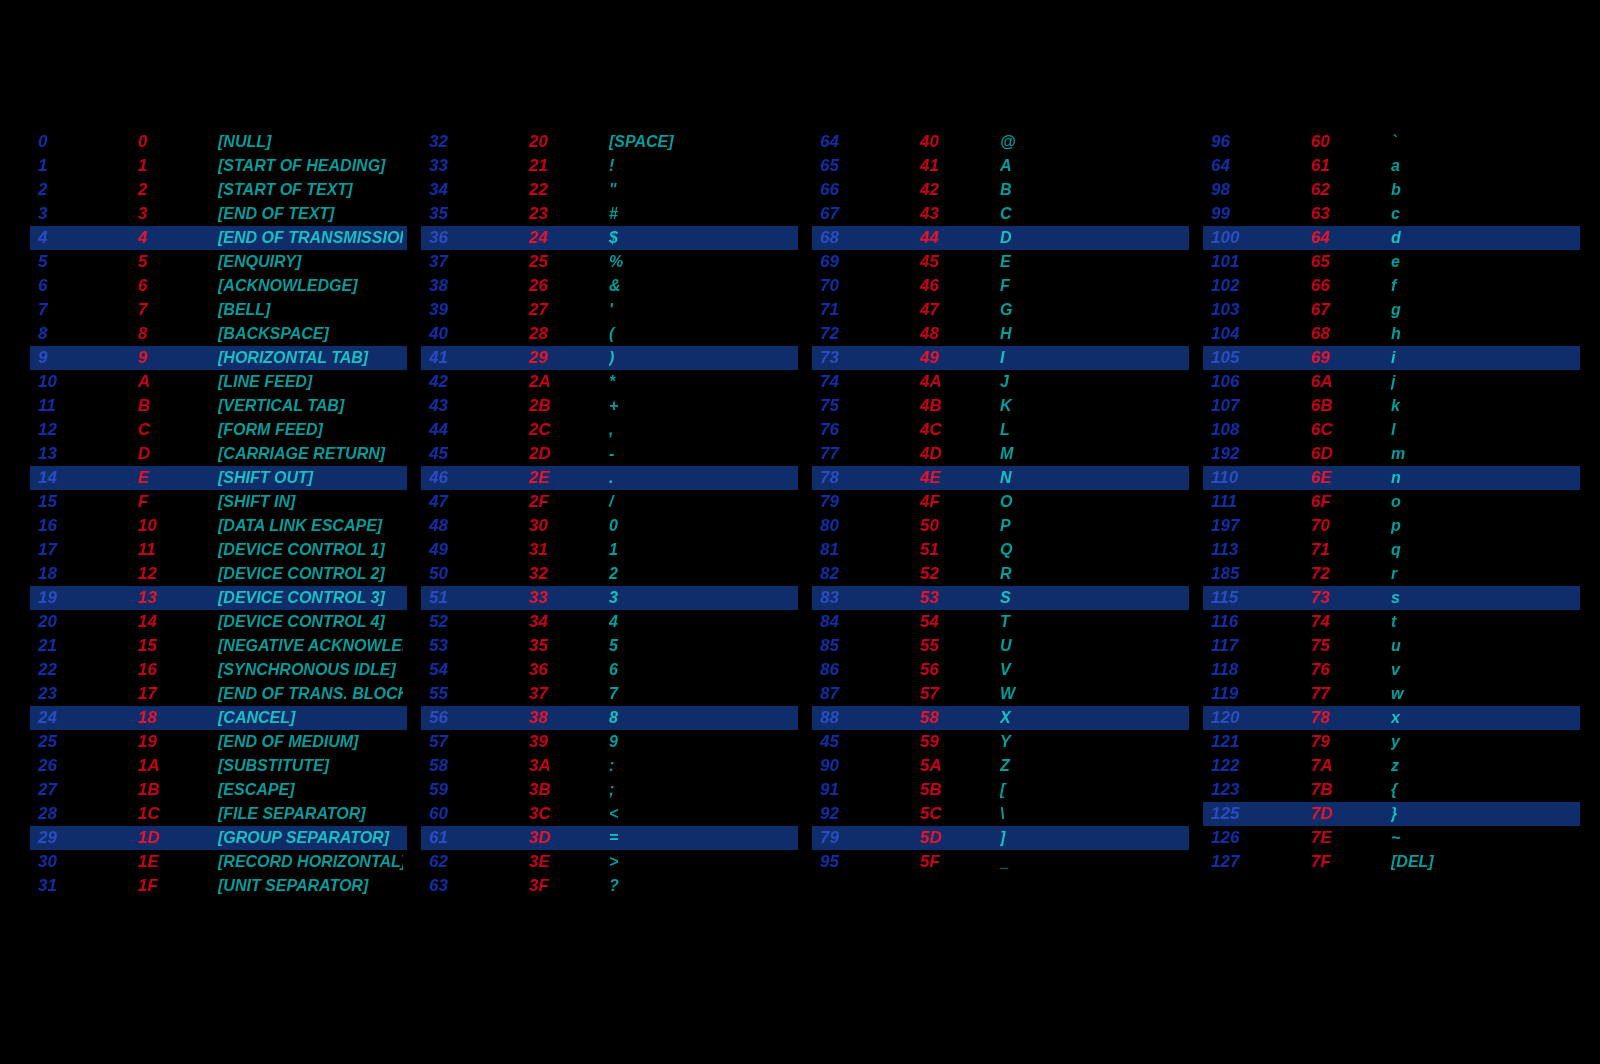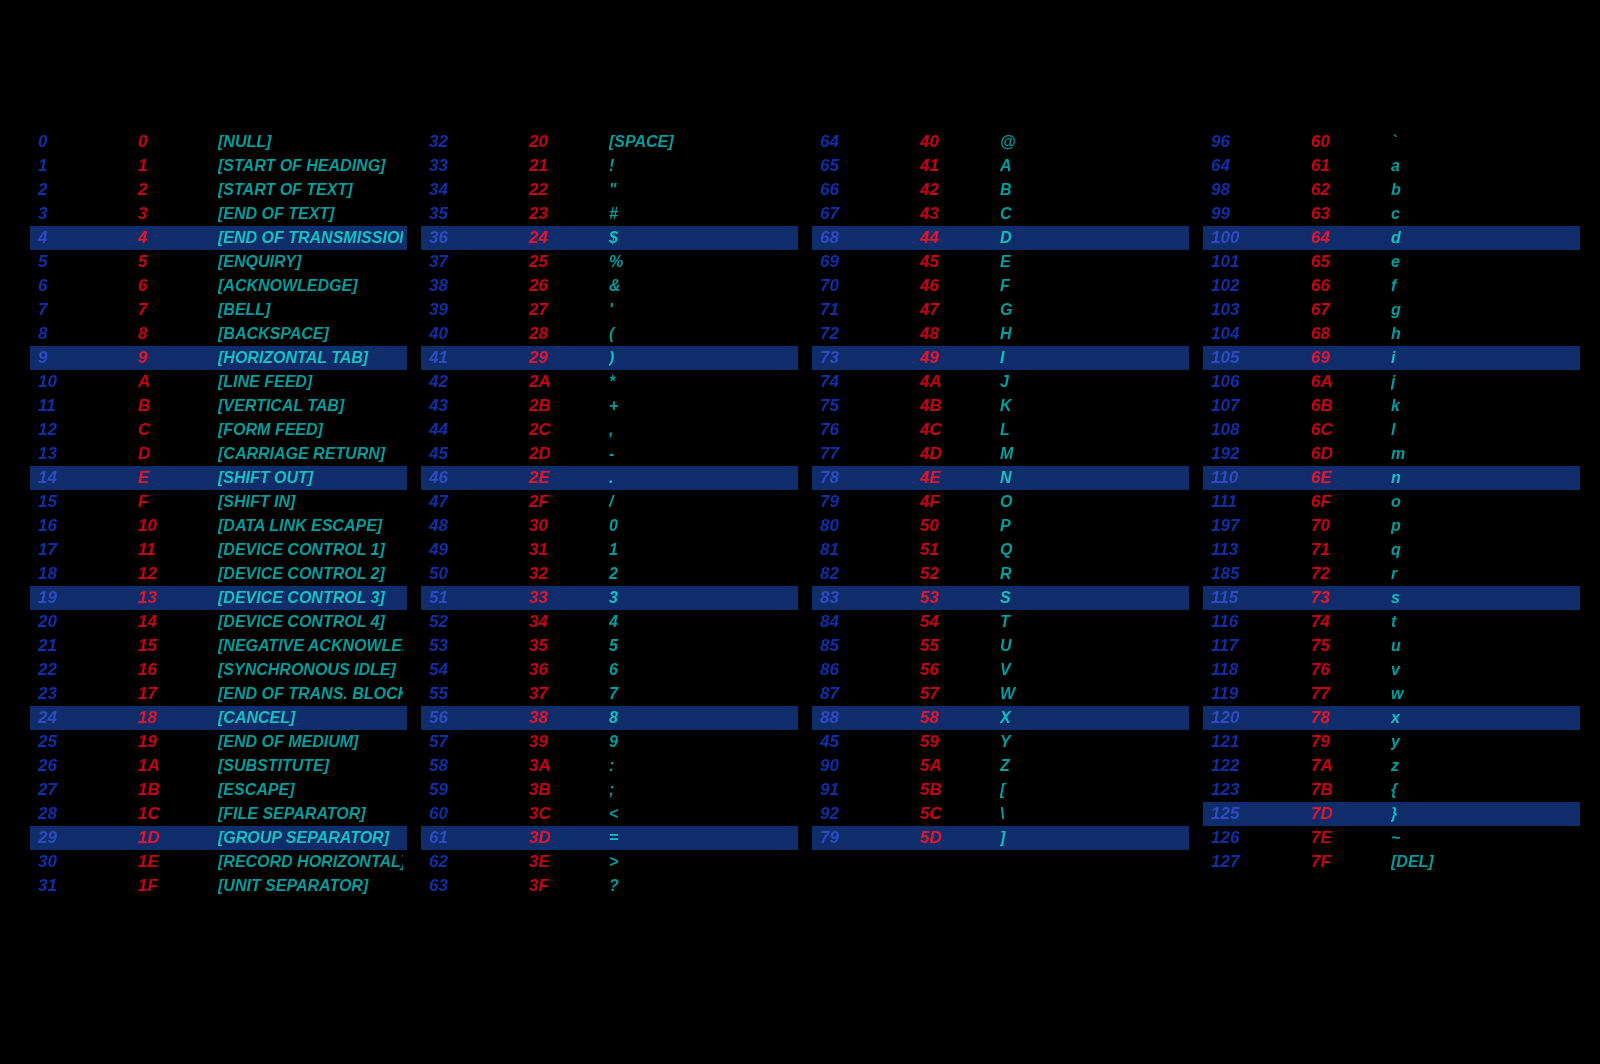--- a/index.html
+++ b/index.html
@@ -529,20 +529,25 @@
         <div class="row">
           <span class="dec">92</span>
           <span class="hex">5C</span>
           <span class="chr">\</span>
         </div>
         <div class="row stripe">
           <span class="dec">79</span>
           <span class="hex">5D</span>
           <span class="chr">]</span>
         </div>
+        <div class="row">
+          <span class="dec">95</span>
+          <span class="hex">5F</span>
+          <span class="chr">_</span>
+        </div>
       </div>
       <div class="block">
         <div class="row">
           <span class="dec">96</span>
           <span class="hex">60</span>
           <span class="chr">`</span>
         </div>
         <div class="row">
           <span class="dec">64</span>
           <span class="hex">61</span>

